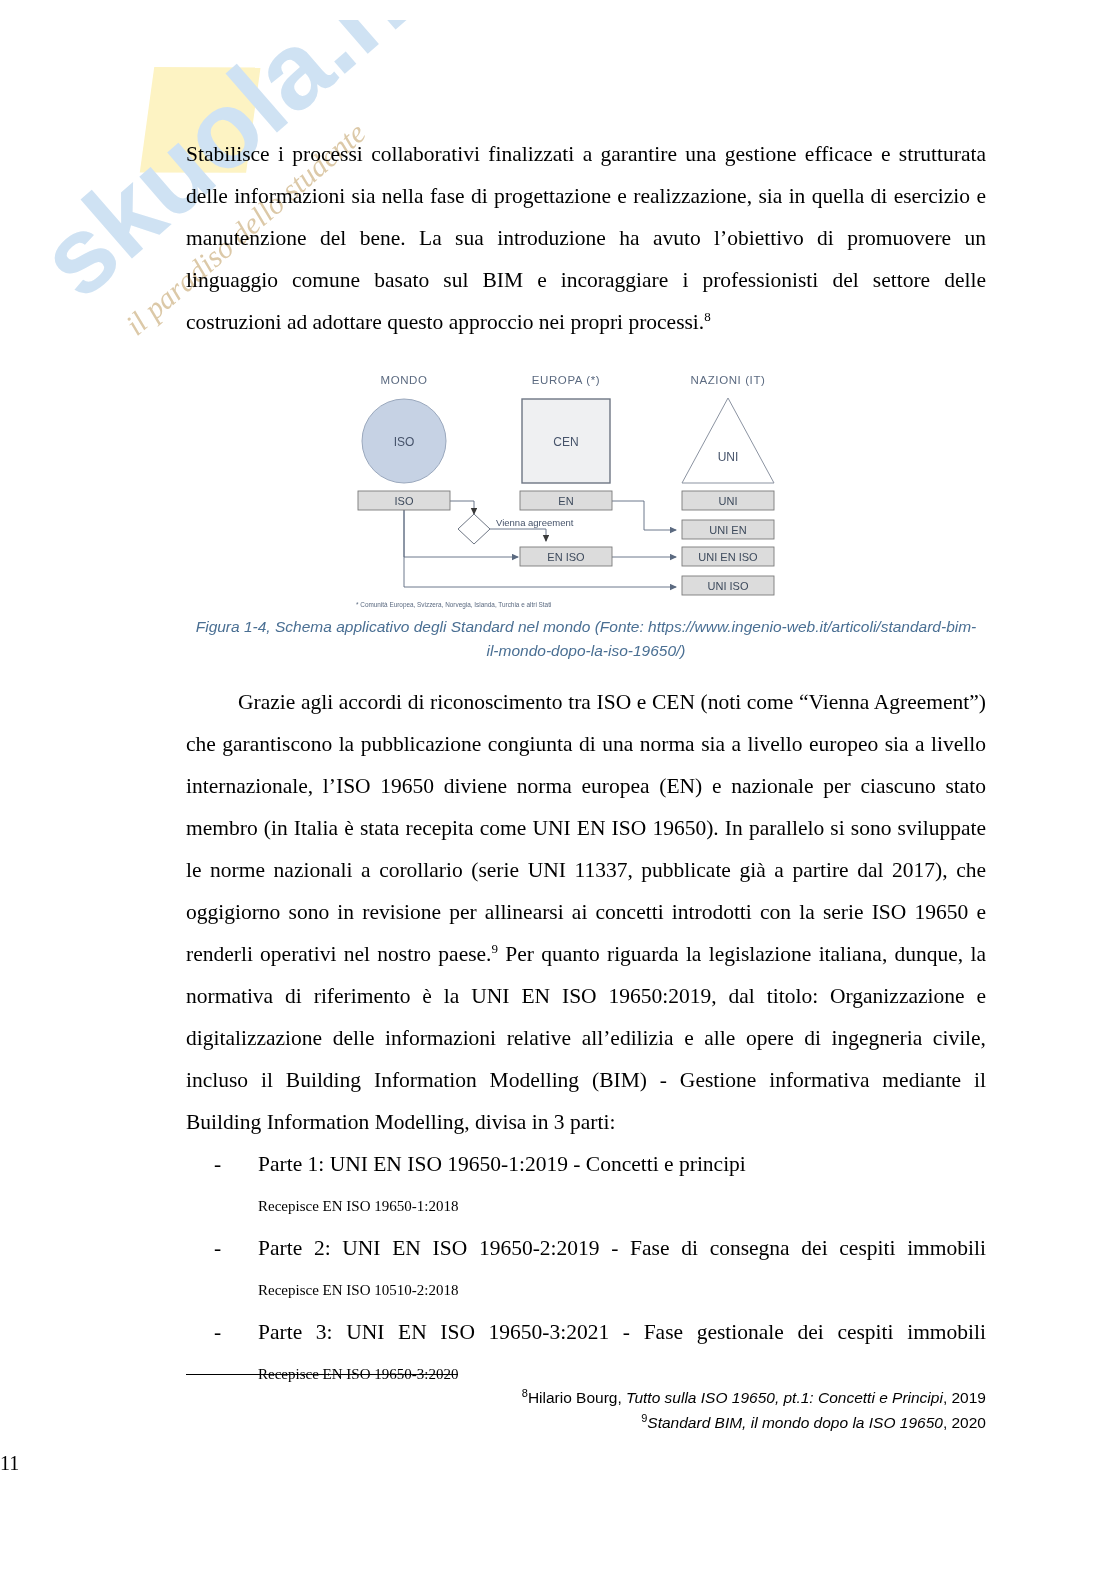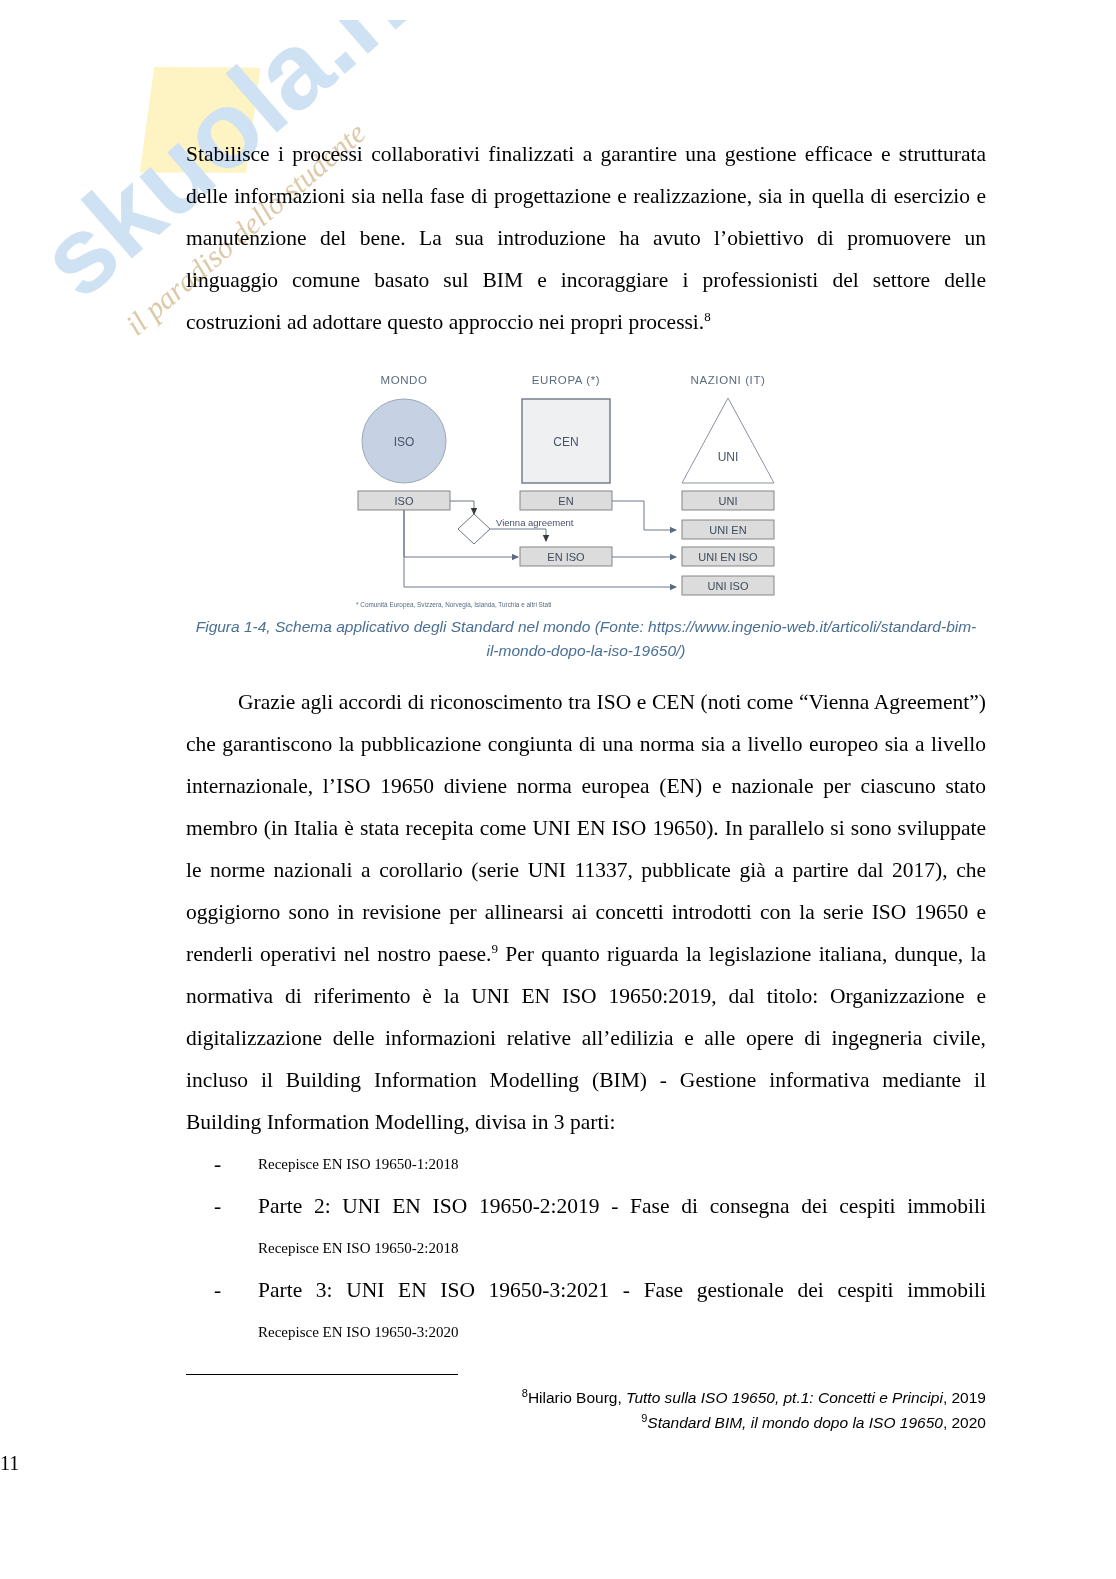--- a/index.html
+++ b/index.html
@@ -156,26 +156,27 @@
 
     <p class="body-par first"><span>Stabilisce i processi collaborativi finalizzati a garantire una gestione efficace e strutturata delle informazioni sia nella fase di progettazione e realizzazione, sia in quella di esercizio e manutenzione del bene. La sua introduzione ha avuto l’obiettivo di promuovere un linguaggio comune basato sul BIM e incoraggiare i professionisti del settore delle costruzioni ad adottare questo approccio nei propri processi.</span><sup class="fn">8</sup></p>
 
     <div style="height:338px"></div>
 
     <p class="body-par"><span class="indent"></span><span>Grazie agli accordi di riconoscimento tra ISO e CEN (noti come “Vienna Agreement”) che garantiscono la pubblicazione congiunta di una norma sia a livello europeo sia a livello internazionale, l’ISO 19650 diviene norma europea (EN) e nazionale per ciascuno stato membro (in Italia è stata recepita come UNI EN ISO 19650). In parallelo si sono sviluppate le norme nazionali a corollario (serie UNI 11337, pubblicate già a partire dal 2017), che oggigiorno sono in revisione per allinearsi ai concetti introdotti con la serie ISO 19650 e renderli operativi nel nostro paese.</span><sup class="fn">9</sup><span> Per quanto riguarda la legislazione italiana, dunque, la normativa di riferimento è la UNI EN ISO 19650:2019, dal titolo: Organizzazione e digitalizzazione delle informazioni relative all’edilizia e alle opere di ingegneria civile, incluso il Building Information Modelling (BIM) - Gestione informativa mediante il Building Information Modelling, divisa in 3 parti:</span></p>
 
     <ul class="parts-list">
       <li>
         <span class="dash">-</span>
+        <div class="part-line">Parte 1: UNI EN ISO 19650-1:2019 - Concetti e principi</div>
         <div class="recepisce">Recepisce EN ISO 19650-1:2018</div>
       </li>
       <li>
         <span class="dash">-</span>
         <div class="part-line stretch">Parte 2: UNI EN ISO 19650-2:2019 - Fase di consegna dei cespiti immobili</div>
-        <div class="recepisce">Recepisce EN ISO 19650-2:2018</div>
+        <div class="recepisce">Recepisce EN ISO 10510-2:2018</div>
       </li>
       <li>
         <span class="dash">-</span>
         <div class="part-line stretch">Parte 3: UNI EN ISO 19650-3:2021 - Fase gestionale dei cespiti immobili</div>
         <div class="recepisce">Recepisce EN ISO 19650-3:2020</div>
       </li>
     </ul>
   </div>
 
   <div id="figure-block">

